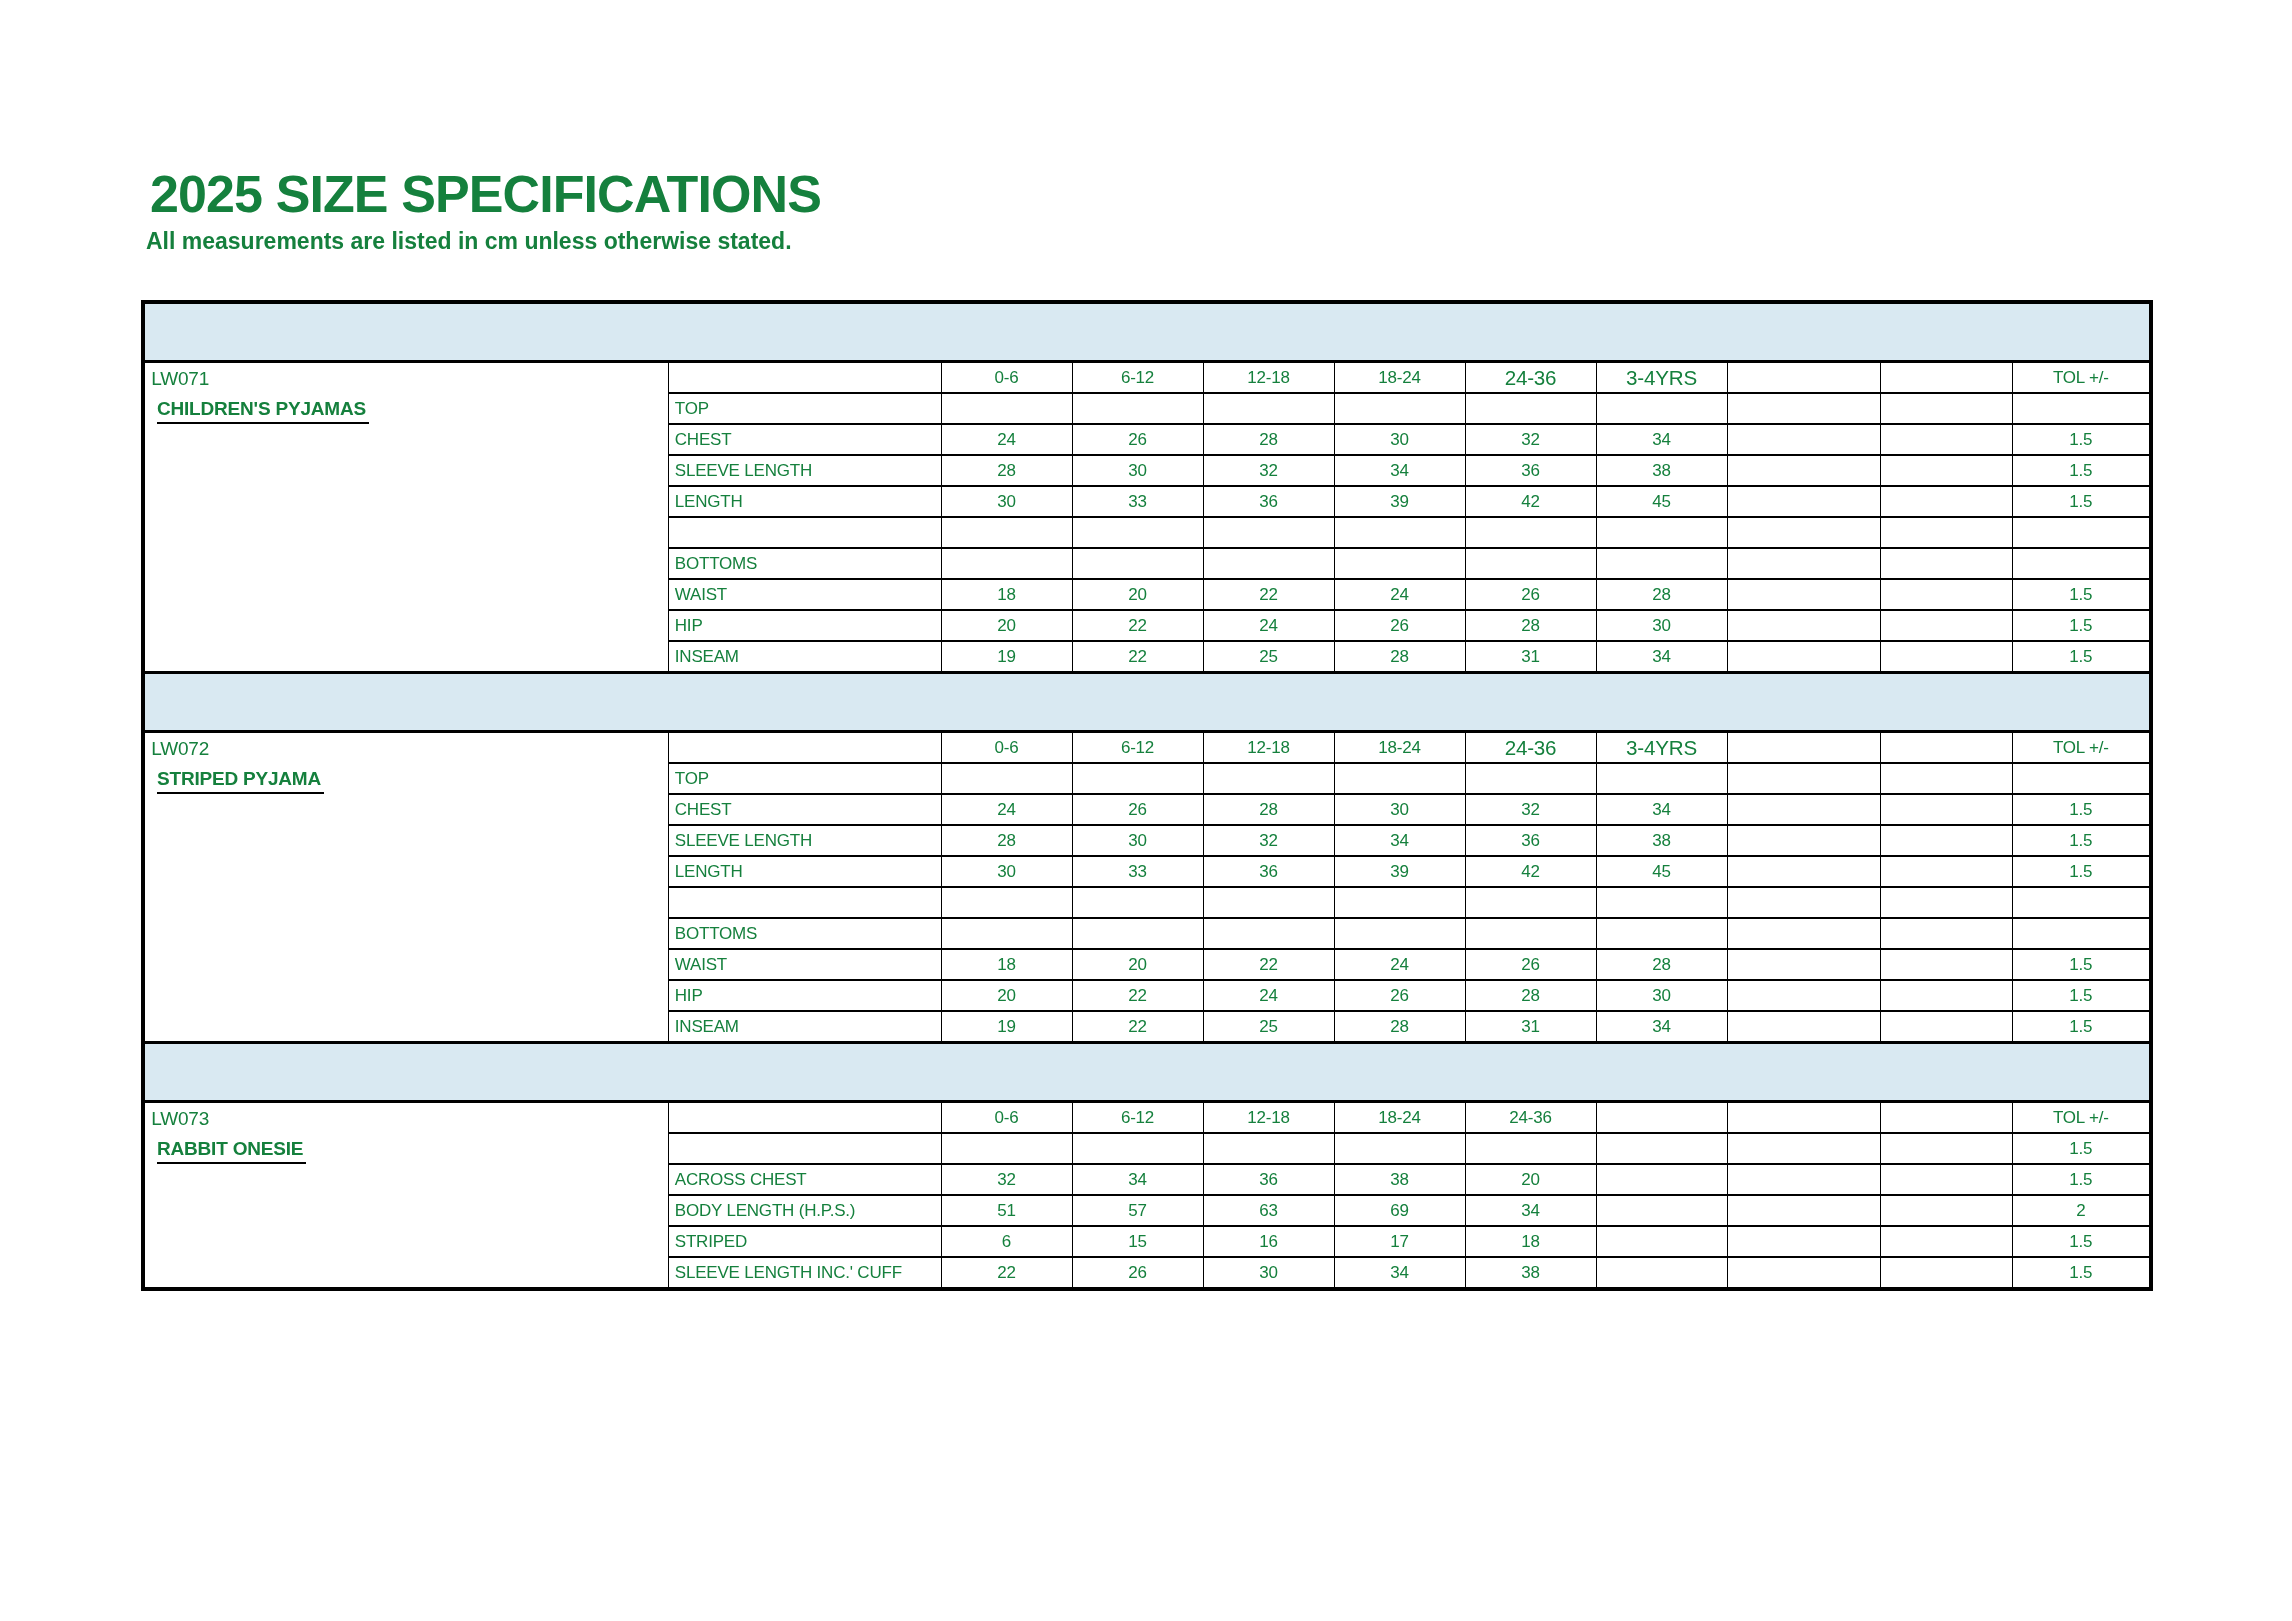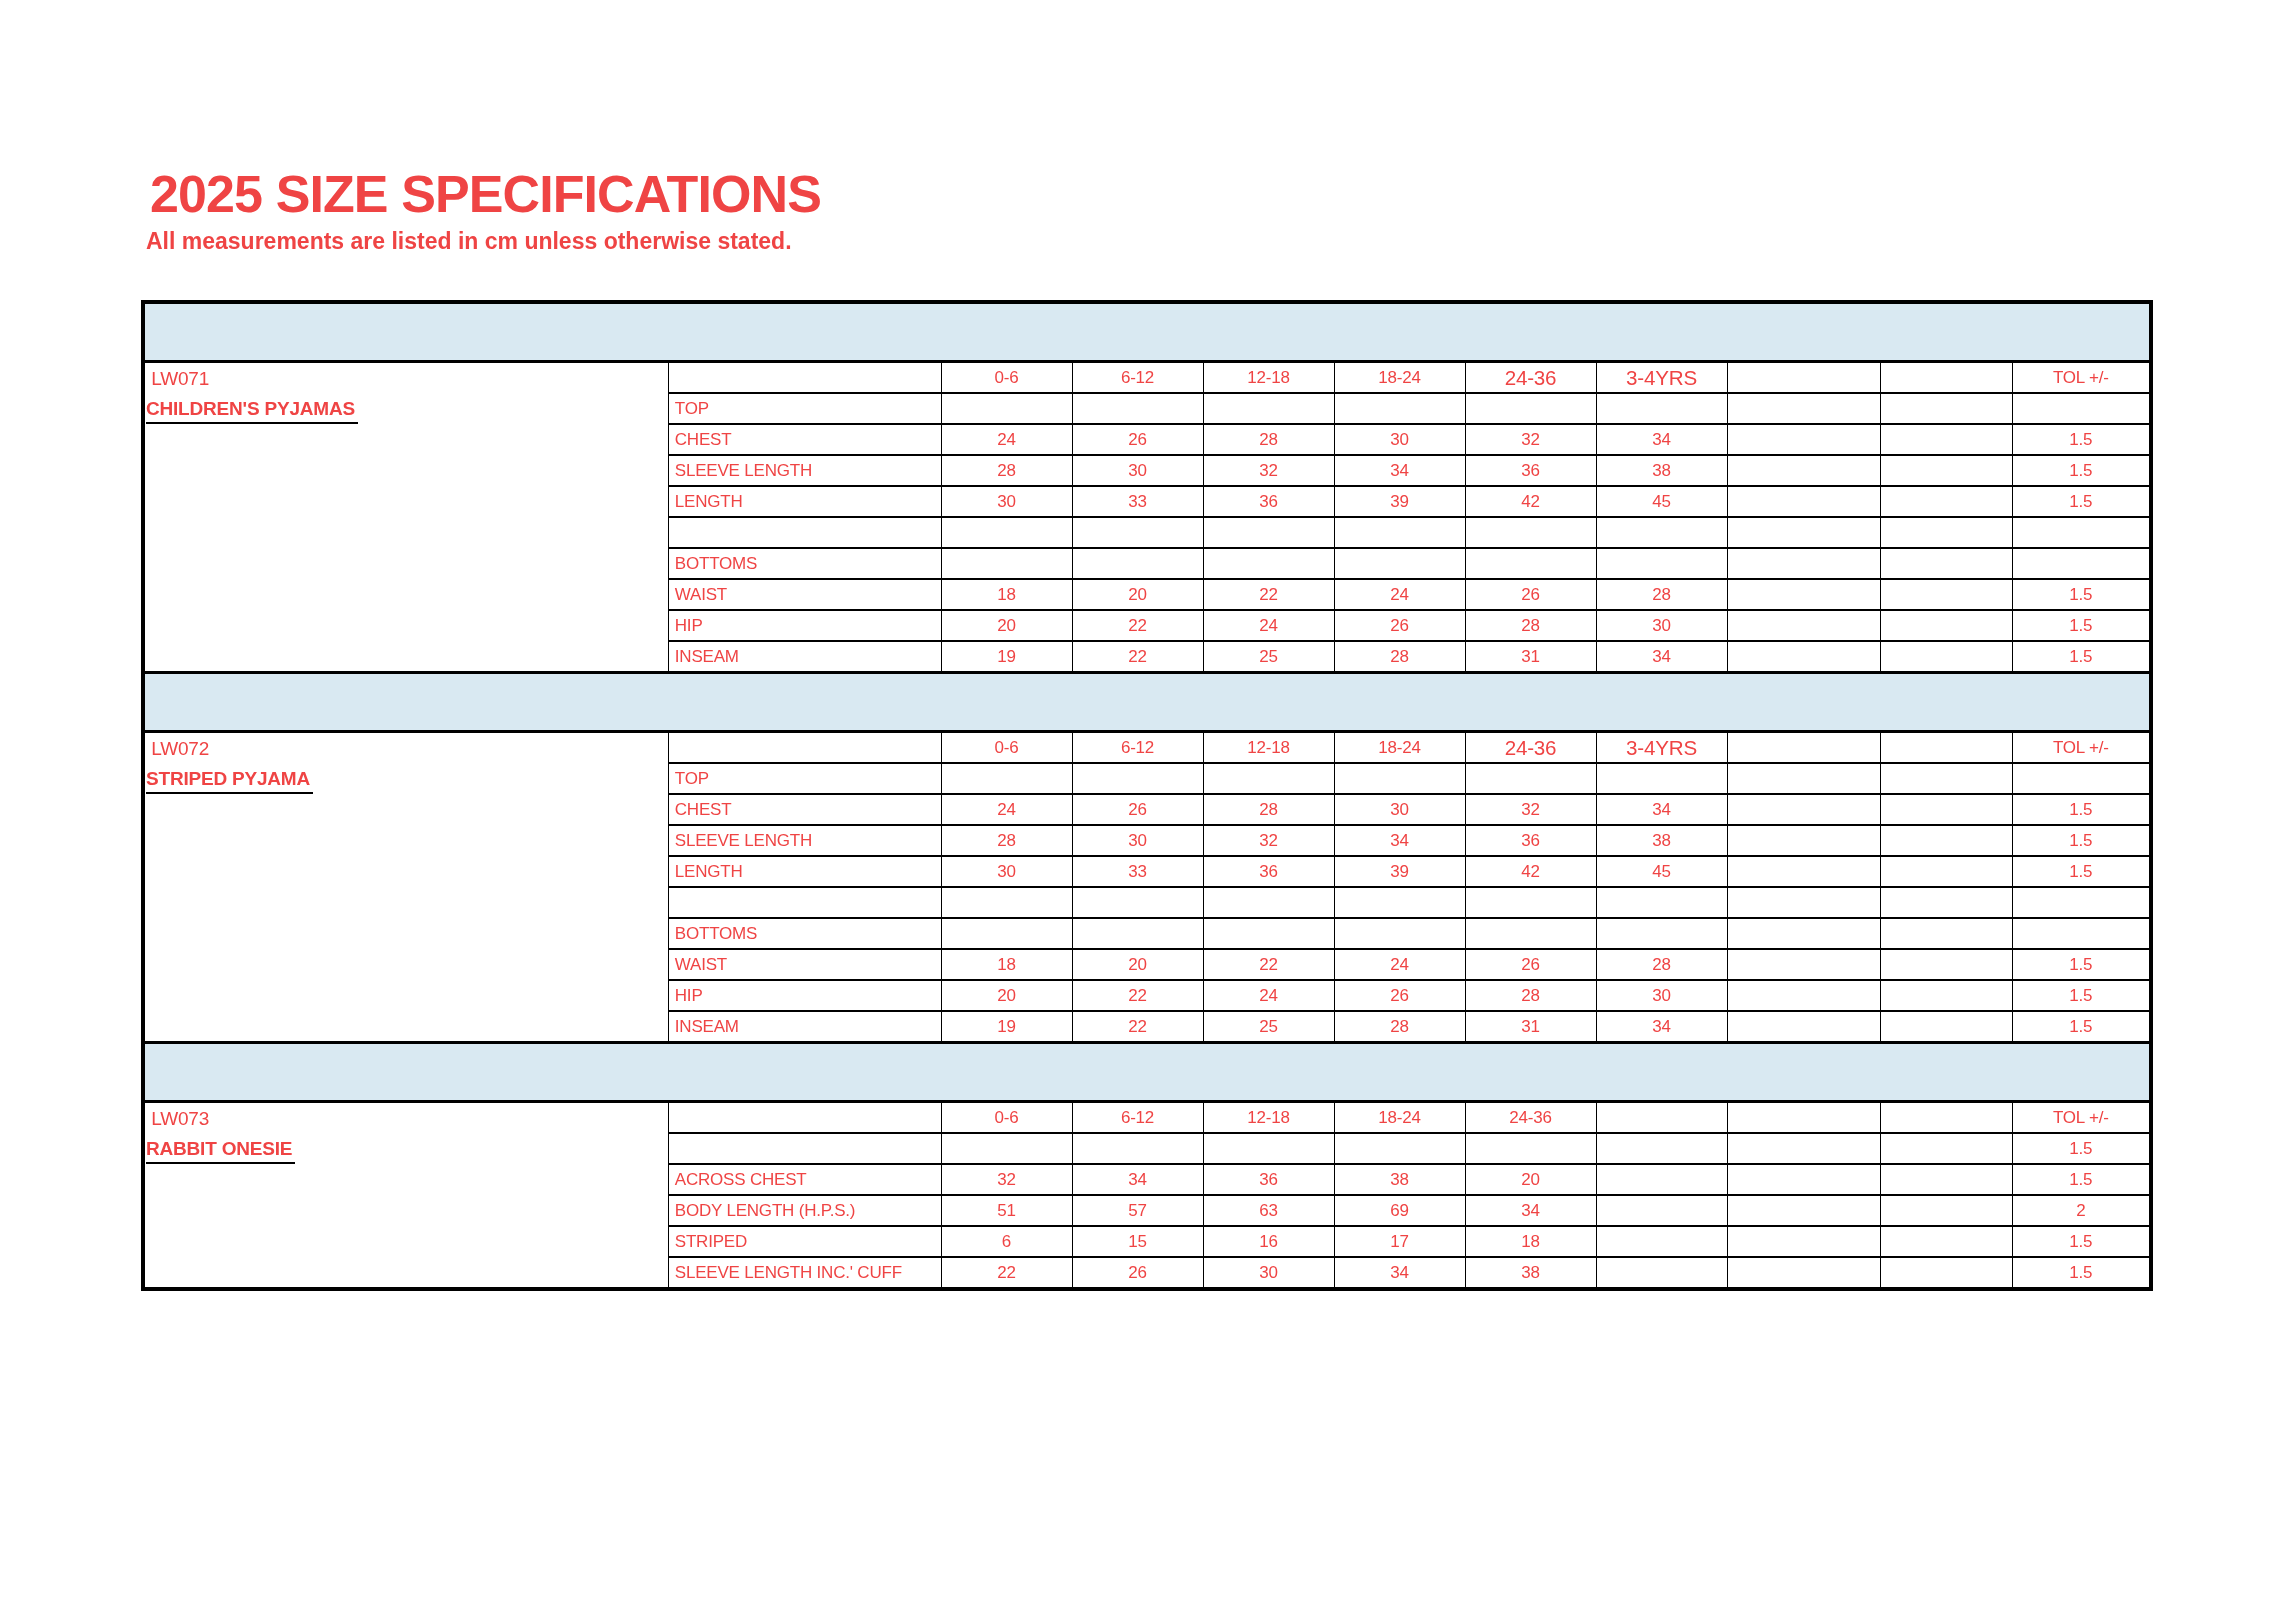--- a/index.html
+++ b/index.html
@@ -2,21 +2,21 @@
 <html style="font-size:14.3px"><head>
 <meta charset="utf-8">
 <style>
   html,body{margin:0;padding:0;background:#e8e8e8;}
   .page{
     position:relative;
     width:2293px;height:1622px;
     background:#ffffff;
     overflow:hidden;
     font-family:"Liberation Sans","DejaVu Sans",sans-serif;
-    color:#ef4444;
+    color:#15803d;
   }
   .title{
     position:absolute;left:150px;top:164px;
     margin:0;
     font-size:52px;font-weight:700;letter-spacing:-0.9px;
     white-space:nowrap;
   }
   .subtitle{
     position:absolute;left:146px;top:228px;
     font-size:23px;font-weight:700;
@@ -49,21 +49,21 @@
   }
   td.lbl{text-align:left;padding-left:6.3px;}
   td.val,td.hd,td.tol{text-align:center;}
   td.hd.lg{font-size:20.6px;}
   td.product{vertical-align:top;}
   .pcode{
     height:32px;line-height:32px;
     padding-left:6.3px;
     font-weight:400;font-size:19px;
   }
-  .pnrow{height:32px;display:flex;align-items:center;padding-left:1px;}
+  .pnrow{height:32px;display:flex;align-items:center;padding-left:12px;}
   .pname{
     font-weight:700;font-size:19px;
     border-bottom:2.7px solid #000;
     padding:0 2.7px 1.8px 0;
     display:inline-block;
   }
 </style>
 </head>
 <body>
 

